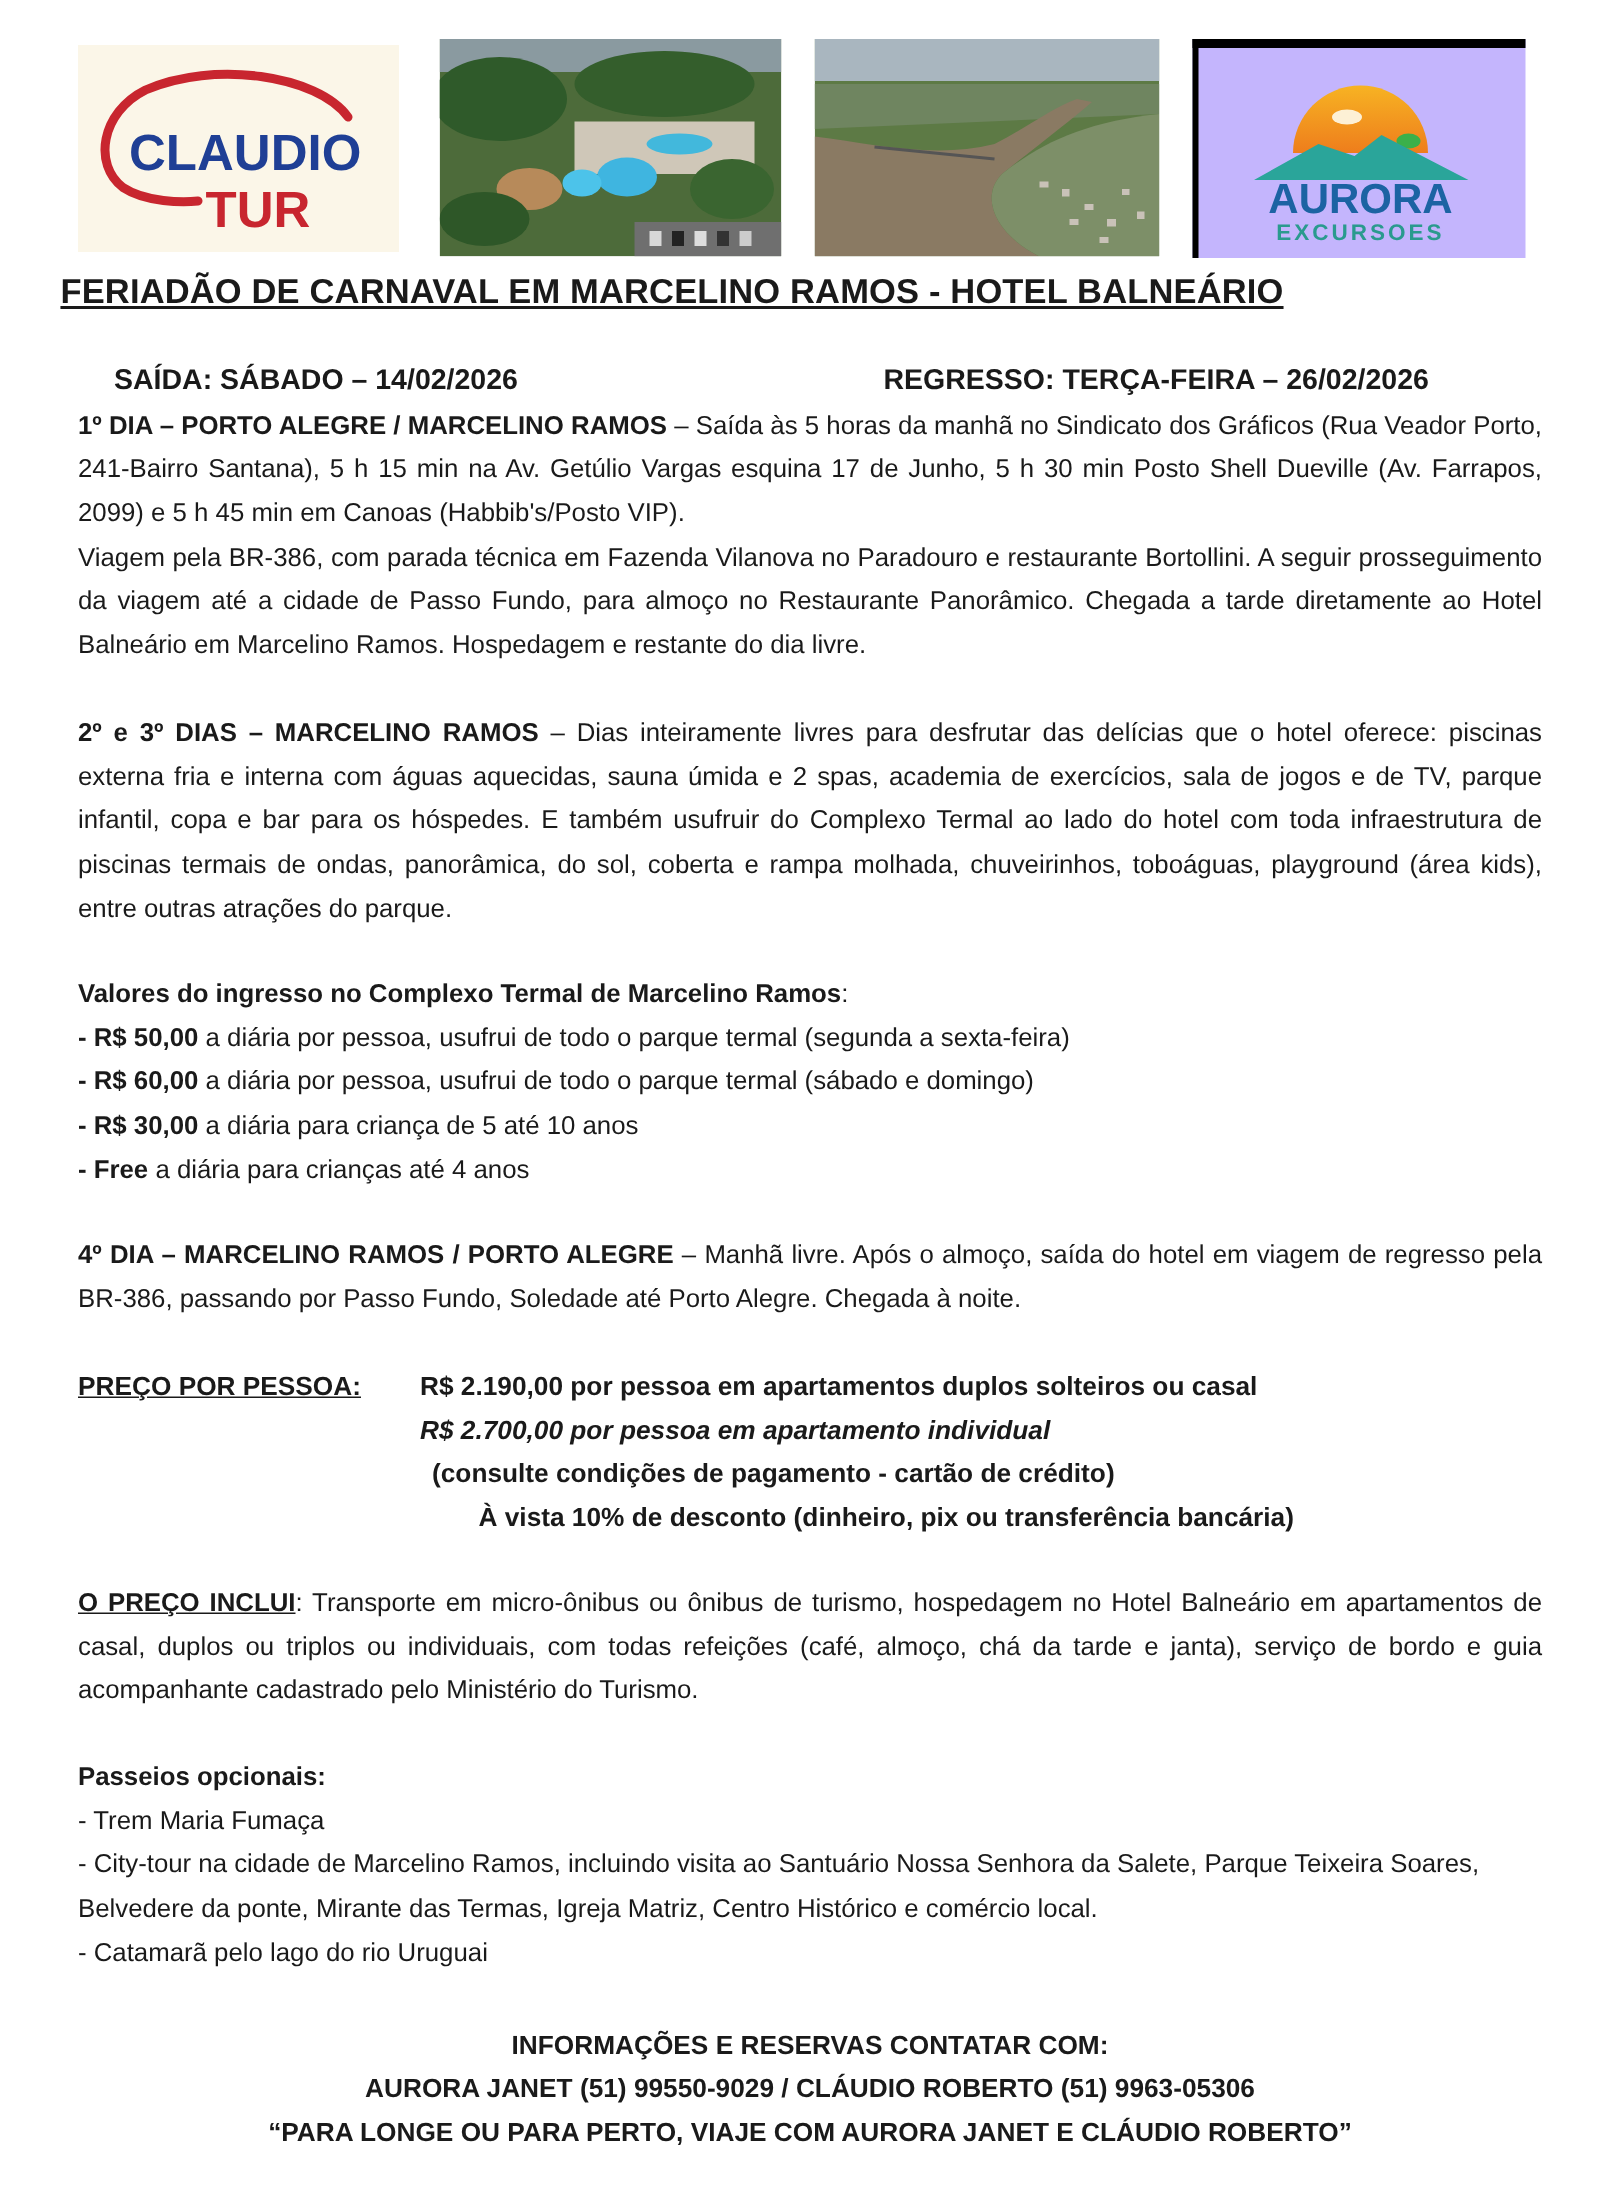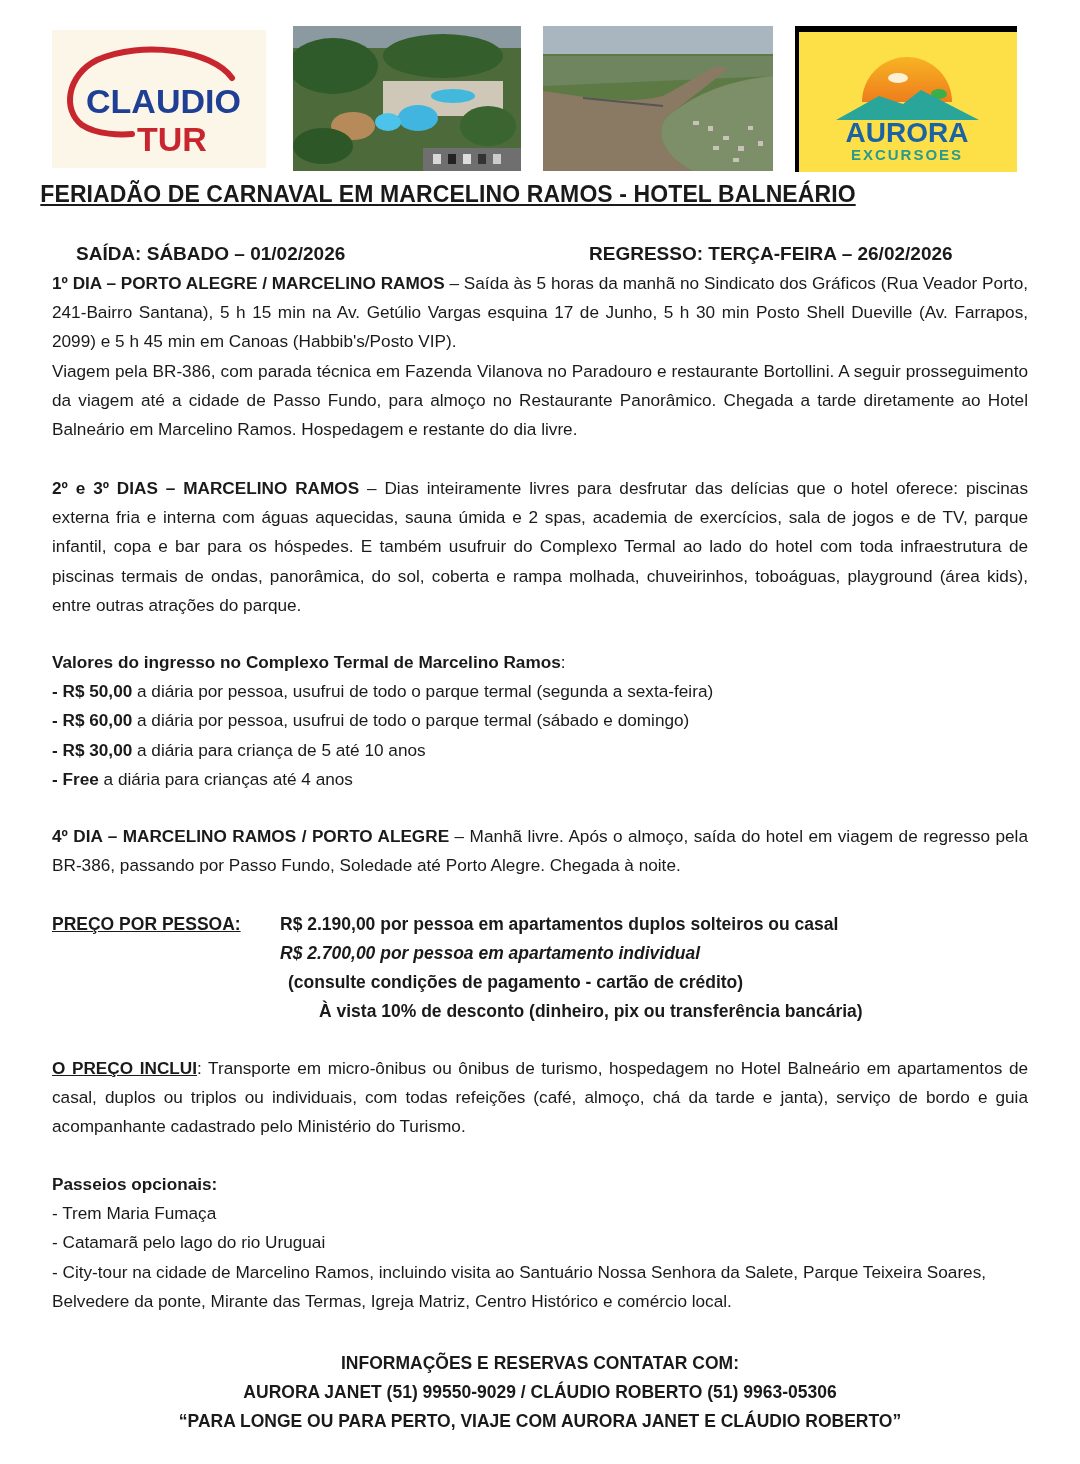--- a/index.html
+++ b/index.html
@@ -2,21 +2,21 @@
 <html><head>
 <meta charset="utf-8">
 <style>
   html, body { margin: 0; padding: 0; background: #ffffff; }
   body { width: 1080px; height: 1464px; position: relative; overflow: hidden;
          font-family: "Liberation Sans", sans-serif; color: #1a1a1a; }
   .header { position: absolute; top: 26px; left: 0; width: 966px; height: 146px; }
   .logo-claudio { position: absolute; left: 52px; top: 4px; width: 214px; height: 138px; background: #fbf6e8; }
   .photo-hotel { position: absolute; left: 293px; top: 0; width: 228px; height: 145px; overflow: hidden; }
   .photo-river { position: absolute; left: 543px; top: 0; width: 230px; height: 145px; overflow: hidden; }
-  .logo-aurora { position: absolute; left: 795px; top: 0; width: 222px; height: 146px; background: #fde047;
+  .logo-aurora { position: absolute; left: 795px; top: 0; width: 222px; height: 146px; background: #c4b5fd;
                  border-top: 6px solid #000; border-left: 4px solid #000; box-sizing: border-box; }
   .title { position: absolute; top: 181px; left: 0; width: 896px; text-align: center; font-weight: bold;
            font-size: 23px; text-decoration: underline; letter-spacing: 0.1px; }
   .dates { position: absolute; top: 243px; left: 76px; width: 940px; font-weight: bold; font-size: 19px; }
   .dates .right { position: absolute; left: 513px; top: 0; }
   .body-text { position: absolute; left: 52px; width: 976px; font-size: 17.2px; line-height: 29.2px; text-align: justify; }
   .body-text p { margin: 0; }
   .b { font-weight: bold; }
   .u { text-decoration: underline; }
   .price-block { position: absolute; top: 910px; left: 52px; width: 1000px; font-size: 17.5px; line-height: 29px; font-weight: bold; }
@@ -92,21 +92,21 @@
       <path d="M37,88 L80,64 L104,72 L122,58 L180,88 Z" fill="#2aa59a"></path>
       <text x="108" y="110" text-anchor="middle" font-family="Liberation Sans, sans-serif" font-weight="bold" font-size="28" fill="#1c63a3">AURORA</text>
       <text x="108" y="128" text-anchor="middle" font-family="Liberation Sans, sans-serif" font-weight="bold" font-size="15" letter-spacing="2" fill="#2a9a8e">EXCURSOES</text>
     </svg>
   </div>
 </div>
 
 <div class="title">FERIADÃO DE CARNAVAL EM MARCELINO RAMOS - HOTEL BALNEÁRIO</div>
 
 <div class="dates">
-  <span>SAÍDA: SÁBADO – 01/02/2026</span>
+  <span>SAÍDA: SÁBADO – 14/02/2026</span>
   <span class="right">REGRESSO: TERÇA-FEIRA – 26/02/2026</span>
 </div>
 
 <div class="body-text" style="top:269px;">
   <p><span class="b">1º DIA – PORTO ALEGRE / MARCELINO RAMOS</span><span> – Saída às 5 horas da manhã no Sindicato dos Gráficos (Rua Veador Porto, 241-Bairro Santana), 5 h 15 min na Av. Getúlio Vargas esquina 17 de Junho, 5 h 30 min Posto Shell Dueville  (Av. Farrapos, 2099) e 5 h 45 min em Canoas (Habbib's/Posto VIP).</span></p>
   <p>Viagem pela BR-386, com parada técnica em Fazenda Vilanova no Paradouro e restaurante Bortollini. A seguir prosseguimento da viagem até a cidade de Passo Fundo, para almoço no Restaurante Panorâmico. Chegada a tarde diretamente ao Hotel Balneário em Marcelino Ramos. Hospedagem e restante do dia livre.</p>
 </div>
 
 <div class="body-text" style="top:474px;">
   <p><span class="b">2º e 3º DIAS – MARCELINO RAMOS</span><span> – Dias inteiramente livres para desfrutar das delícias que o hotel oferece: piscinas externa fria e interna com águas aquecidas, sauna úmida e 2 spas, academia de exercícios, sala de jogos e de TV, parque infantil, copa e bar para os hóspedes. E também usufruir do Complexo Termal ao lado do hotel com toda infraestrutura de piscinas termais de ondas, panorâmica, do sol, coberta e rampa molhada, chuveirinhos, toboáguas, playground (área kids), entre outras atrações do parque.</span></p>
@@ -140,21 +140,21 @@
     </div>
 </div>
 
 <div class="body-text" style="top:1054px;">
   <p><span class="b u">O PREÇO INCLUI</span><span>: Transporte em micro-ônibus ou ônibus de turismo, hospedagem no Hotel Balneário em apartamentos de casal, duplos ou triplos ou individuais, com todas refeições (café, almoço, chá da tarde e janta), serviço de bordo e guia acompanhante cadastrado pelo Ministério do Turismo.</span></p>
 </div>
 
 <div class="body-text" style="top:1170px; text-align:left;">
   <p class="b">Passeios opcionais:</p>
   <p>- Trem Maria Fumaça</p>
+  <p>- City-tour na cidade de Marcelino Ramos, incluindo visita ao Santuário Nossa Senhora da Salete, Parque Teixeira Soares, Belvedere da ponte, Mirante das Termas, Igreja Matriz, Centro Histórico e comércio local.</p>
   <p>- Catamarã pelo lago do rio Uruguai</p>
-  <p>- City-tour na cidade de Marcelino Ramos, incluindo visita ao Santuário Nossa Senhora da Salete, Parque Teixeira Soares, Belvedere da ponte, Mirante das Termas, Igreja Matriz, Centro Histórico e comércio local.</p>
 </div>
 
 <div class="contact">
   <div>INFORMAÇÕES E RESERVAS CONTATAR COM:</div>
   <div>AURORA JANET (51) 99550-9029 / CLÁUDIO ROBERTO (51) 9963-05306</div>
   <div>“PARA LONGE OU PARA PERTO, VIAJE COM AURORA JANET E CLÁUDIO ROBERTO”</div>
 </div>
 
 </body></html>

